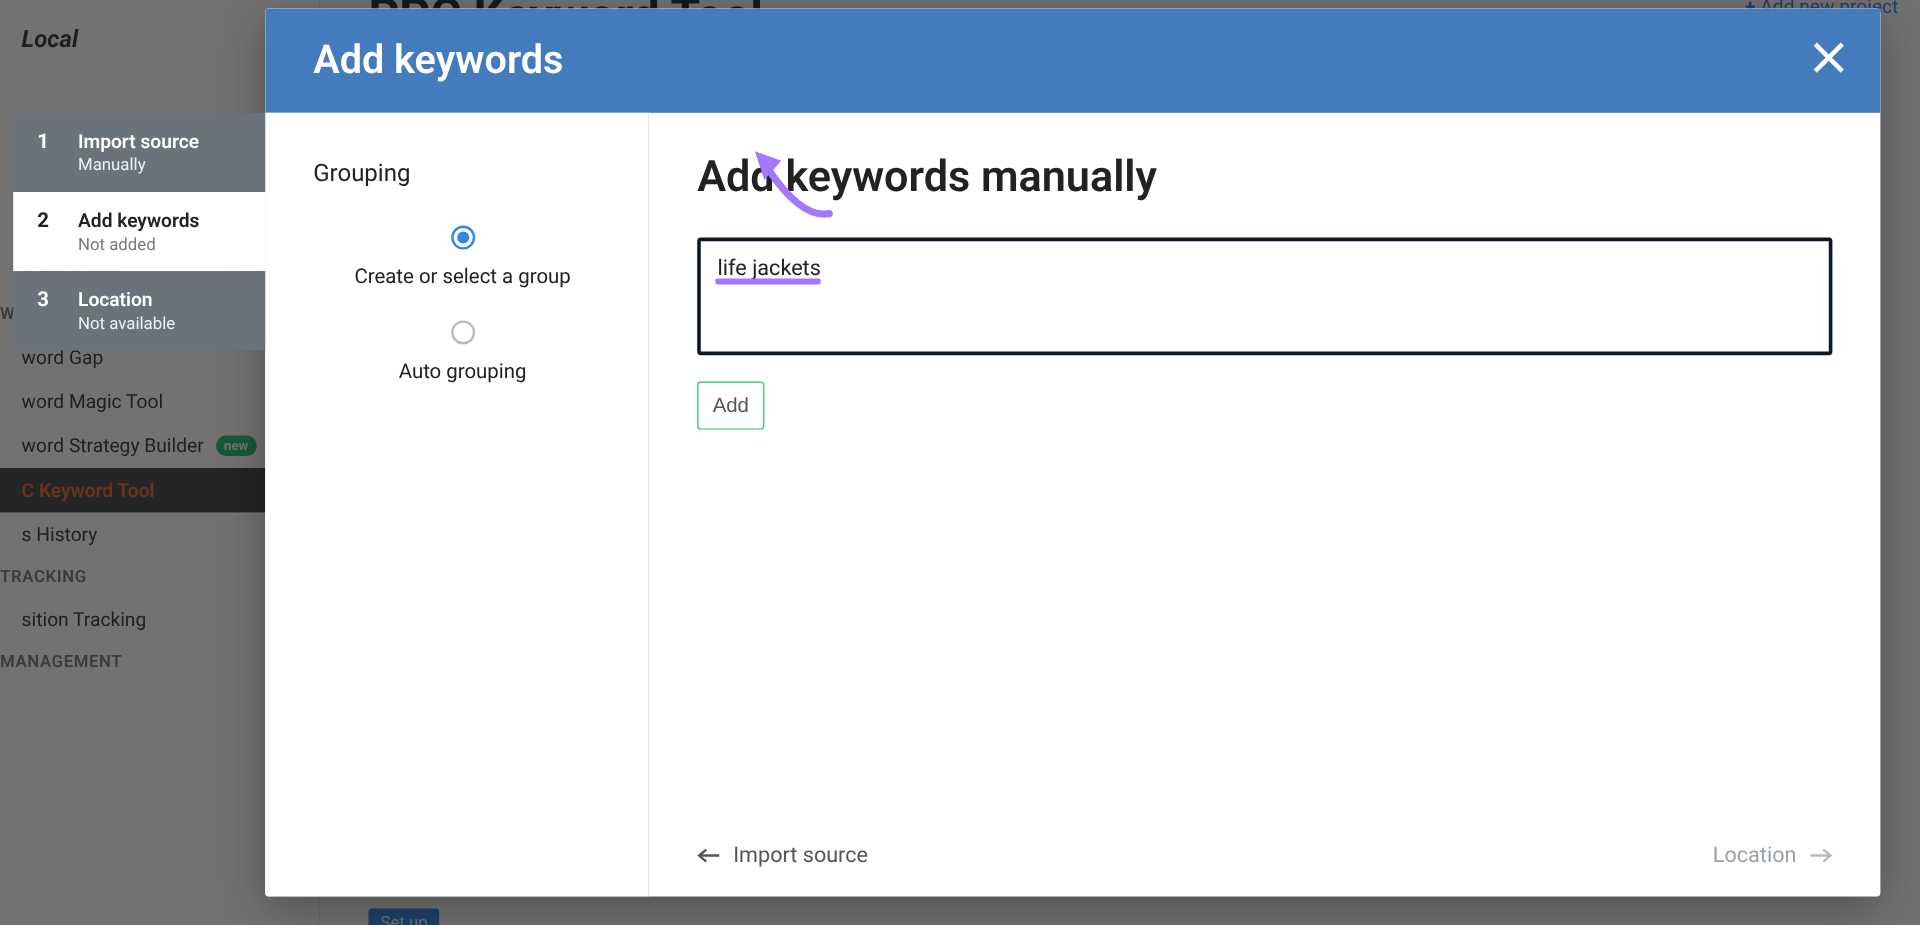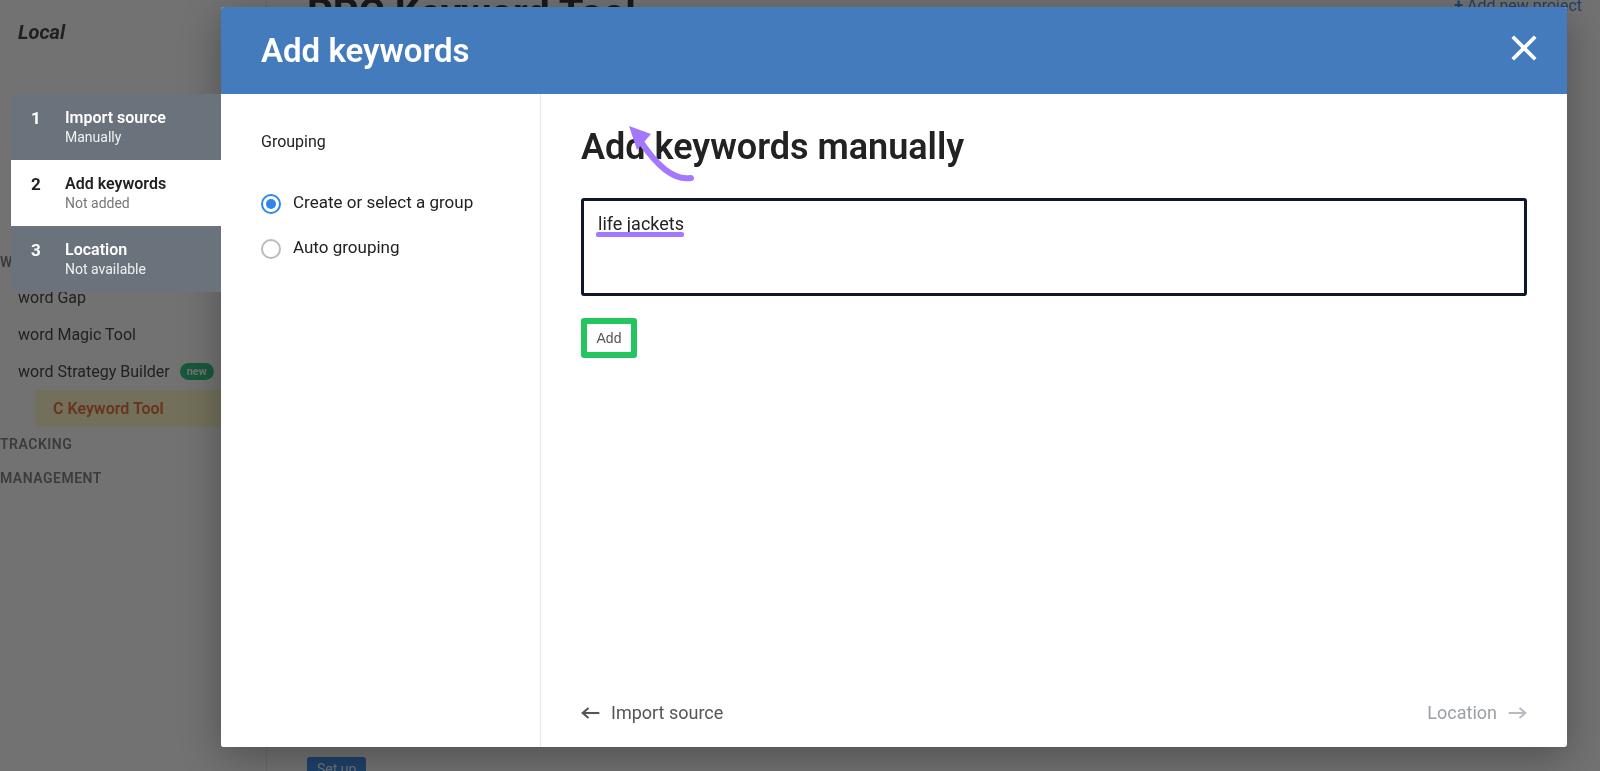--- a/index.html
+++ b/index.html
@@ -13,21 +13,21 @@
   .bg-title { font-size: 40px; font-weight: 700; color: #222; margin-top: -10px; }
   .bg-setup { display:inline-block; background:#2f86eb; color:#fff; font-size:14px; padding:4px 10px; border-radius:3px; margin-top: 720px;}
   .bg-addproj { position:absolute; top:-4px; right:18px; color:#2f86eb; font-size:16px; }
   .bg-addproj::before { content:"+ "; font-weight:700; }
 
   .sb-item { padding: 9px 18px; display:flex; align-items:center; gap:10px; white-space:nowrap; overflow:hidden; }
   .sb-item.small { font-size: 14px; letter-spacing: .5px; color:#777; text-transform:uppercase; font-weight:600; padding-left:0;text-align:center; }
   .sb-item.seo { font-weight:700; font-size:17px; padding-left:18px;}
   .sb-seo-icon { width:14px; height:14px; border:2px solid #9a9a9a; border-radius:2px; display:inline-block; }
   .sb-item.local { font-size:20px; font-weight:700; padding:20px 18px 20px 18px;font-style:italic; }
-  .sb-item.active { background:#fef9c3; color:#e8622f; font-weight:600;margin-left:35px; }
+  .sb-item.active { background:#404040; color:#e8622f; font-weight:600; }
   .sb-badge-new { background:#1fbf75; color:#fff; font-size:11px; font-weight:700; padding:2px 7px; border-radius:10px; }
 
   
   .overlay { position:absolute; inset:0; background:rgba(20,20,20,.60); }
 
   
   .modal { position:absolute; left:221px; top:7px; width:1346px; height:740px; background:#fff; border-radius:3px; display:flex; flex-direction:column; overflow:hidden; box-shadow:0 10px 40px rgba(0,0,0,.3);}
   .modal-header { background:#447bbd; color:#fff; height:87px; display:flex; align-items:center; justify-content:space-between; padding:0 28px 0 40px; }
   .modal-title { font-size:33px; font-weight:600; }
   .modal-close { font-size:34px; font-weight:300; cursor:pointer; line-height:1; }
@@ -42,33 +42,33 @@
   .step.s2 { background:#ffffff; color:#222; }
   .step.s2 .txt .t2 { color:#777; opacity:1; }
   .step.s3 { background:#6a737b; }
 
   
   .steps-wrap { position:absolute; left:-210px; top:87px; width:433px; }
   .steps-wrap .step { padding-left:20px; }
 
   
   .group-panel { width:320px; padding:38px 30px 30px 40px; border-right:1px solid #e7e7e7; background:#fff; font-size:17px; color:#222; }
-  .group-title { font-size:16px; margin-bottom:40px; }
-  .radio-row { display:flex; align-items:flex-end; gap:12px; margin-bottom:22px; line-height:1.35; cursor:pointer;}
+  .group-title { font-size:20px; margin-bottom:30px; }
+  .radio-row { display:flex; align-items:center; gap:12px; margin-bottom:22px; line-height:1.35; cursor:pointer;flex-direction:column;}
   .radio { width:20px; height:20px; border:2px solid #b8bcc0; border-radius:50%; flex:0 0 20px; margin-top:2px; position:relative; }
   .radio.checked { border-color:#2f86eb; }
   .radio.checked::after { content:""; position:absolute; inset:3px; background:#2f86eb; border-radius:50%; }
   .radio-label .sub { display:block; color:#222; margin-top:2px; }
 
   
   .add-area { flex:1; padding:32px 40px 24px 40px; display:flex; flex-direction:column; }
   .add-heading { font-size:36px; font-weight:600; color:#222; margin-bottom:30px; }
   .kw-box { width:100%; height:98px; border:3px solid #0f172a; border-radius:3px; padding:12px 14px; font-size:18px; color:#222; font-family:inherit; resize:none; }
   .kw-highlight { position:absolute; width:88px; height:5px; background:#a477ff; margin-top:-68px; margin-left:15px; border-radius:2px; pointer-events:none; }
-  .add-btn { margin-top:18px; width:56px; height:40px; border:6px solid #22c55e; background:#fff; border-radius:3px; font-size:14px; color:#555; cursor:pointer; }
+  .add-btn { margin-top:18px; width:56px; height:40px; border:1px solid #22c55e; background:#fff; border-radius:3px; font-size:17px; color:#555; cursor:pointer; }
 
   .arrow-annot { position:absolute; margin-top:-6px; margin-left:42px; pointer-events:none; }
   .arrow-annot svg { width:80px; height:70px; }
   .arrow-annot path { stroke:#a477ff; stroke-width:6; fill:none; stroke-linecap:round; }
   .arrow-annot polygon { fill:#a477ff; }
 
   .modal-footer { margin-top:auto; display:flex; justify-content:space-between; align-items:center; padding-top:20px; font-size:18px; color:#555; }
   .foot-btn { display:flex; align-items:center; gap:10px; cursor:pointer; color:#555;}
   .foot-btn.disabled { color:#9aa0a6; cursor:default; }
   .foot-btn svg { width:20px; height:16px; stroke:#555; stroke-width:2.5; fill:none; }
@@ -105,23 +105,29 @@
     <div class="sb-item">
         <span>word Magic Tool</span>
       </div>
     <div class="sb-item">
       <span>word Strategy Builder</span>
       <span class="sb-badge-new">new</span>
     </div>
     <div class="sb-item active">
         <span>C Keyword Tool</span>
       </div>
+    <div class="sb-item">
+        <span>s History</span>
+      </div>
 
     <div class="sb-item small">
         <span>TRACKING</span>
+      </div>
+    <div class="sb-item">
+        <span>sition Tracking</span>
       </div>
 
     <div class="sb-item small">
         <span>MANAGEMENT</span>
       </div>
   </div>
 
   <div class="bg-main">
     <div class="bg-title">PPC Keyword Tool</div>
     <span class="bg-addproj">Add new project</span>

